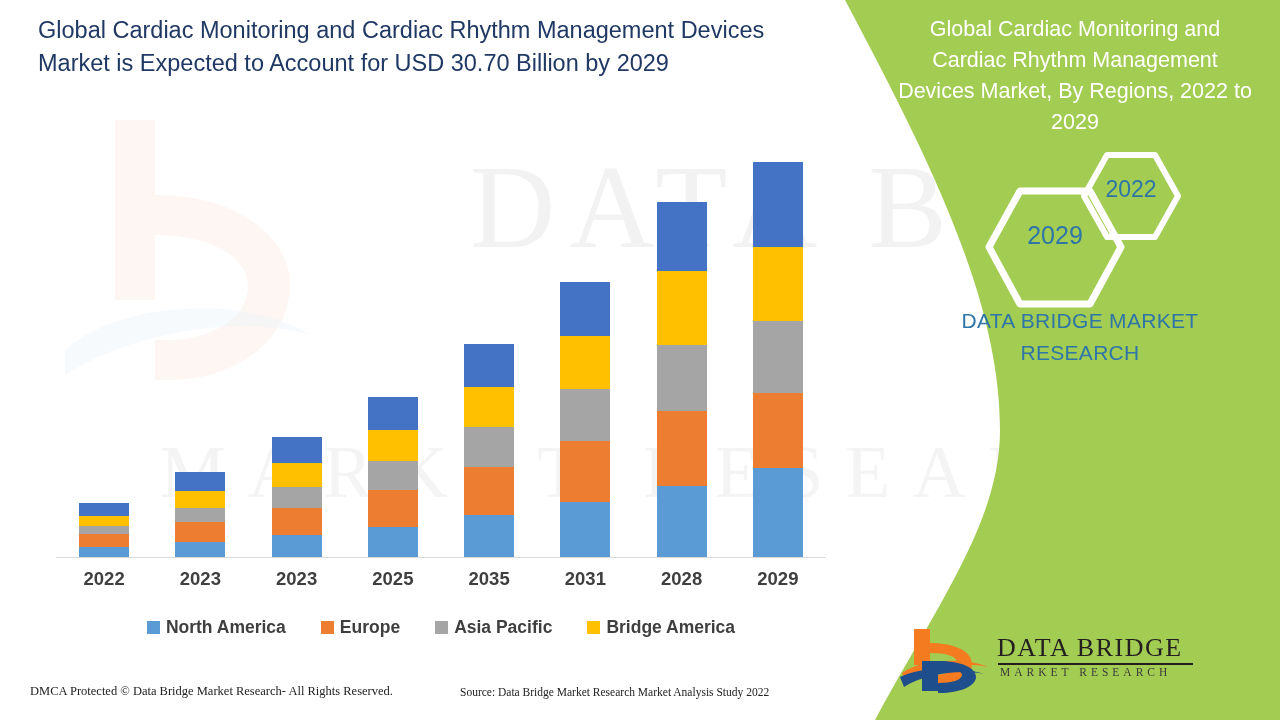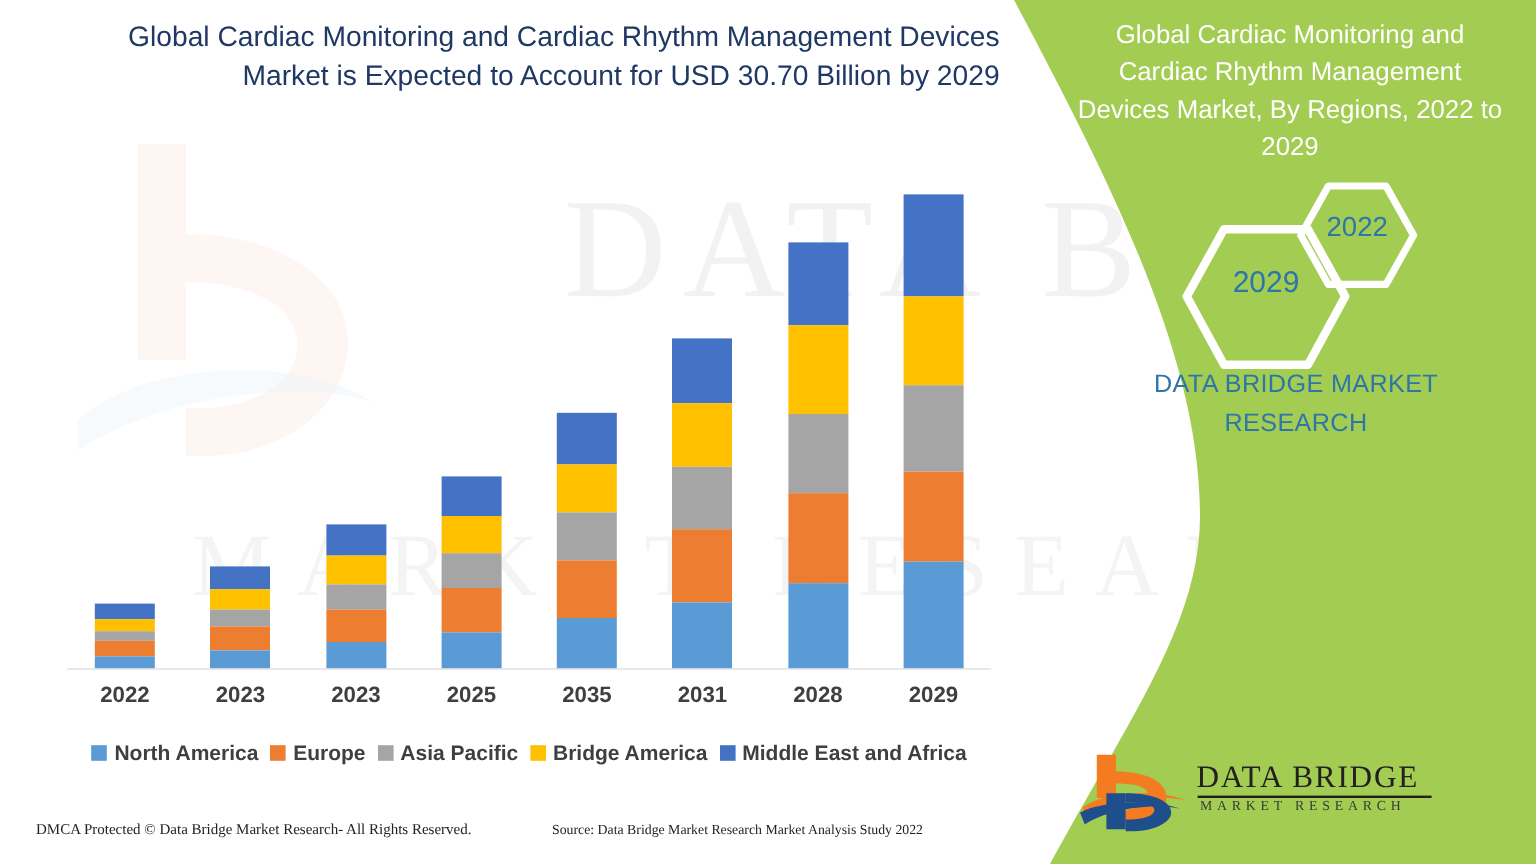--- a/index.html
+++ b/index.html
@@ -41,21 +41,21 @@
     left: 60px; top: 100px;
     width: 280px; height: 330px;
     opacity: .30;
   }
 
   
   #chart-title {
     position: absolute;
     left: 38px; top: 14px;
     width: 795px;
-    text-align: right;
+    text-align: left;
     font-size: 23.5px;
     line-height: 33px;
     color: #1f3864;
     font-weight: 400;
   }
 
   
   #plot {
     position: absolute;
     left: 56px; top: 150px;
@@ -105,21 +105,21 @@
   }
 
   
   #legend {
     position: absolute;
     left: 46px; top: 617px;
     width: 790px;
     display: flex;
     justify-content: center;
     align-items: center;
-    gap: 10px;
+    gap: 35px;
   }
   .legend-item {
     display: flex;
     align-items: center;
     gap: 6px;
   }
   .legend-swatch {
     width: 13px; height: 13px;
     flex: 0 0 13px;
   }
@@ -335,24 +335,20 @@
         <span class="legend-swatch" style="background: rgb(237, 125, 49);"></span>
         <span class="legend-label">Europe</span>
       </div>
       <div class="legend-item">
         <span class="legend-swatch" style="background: rgb(165, 165, 165);"></span>
         <span class="legend-label">Asia Pacific</span>
       </div>
       <div class="legend-item">
         <span class="legend-swatch" style="background: rgb(255, 192, 0);"></span>
         <span class="legend-label">Bridge America</span>
-      </div>
-      <div class="legend-item">
-        <span class="legend-swatch" style="background: rgb(68, 114, 196);"></span>
-        <span class="legend-label">Middle East and Africa</span>
       </div>
     </div>
 
   <div id="footer-left">DMCA Protected © Data Bridge Market Research- All Rights Reserved.</div>
   <div id="footer-right">Source: Data Bridge Market Research Market Analysis Study 2022</div>
 
   <svg id="green-panel" viewBox="0 0 1280 720" preserveAspectRatio="none">
     <path d="M1280 0 L1280 720 L875 720 C940 600 1000 520 1000 430 C1000 300 930 160 845 0 Z" fill="#A3CC52"></path>
   </svg>
 

